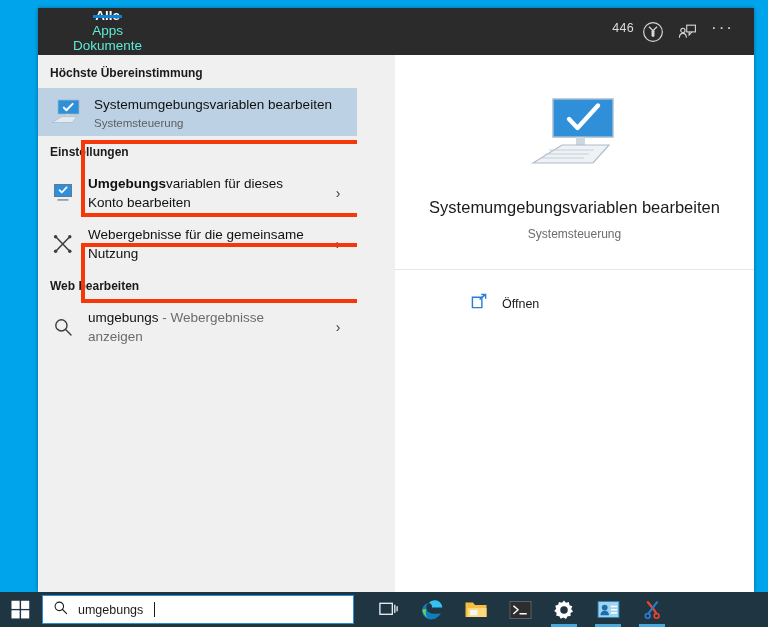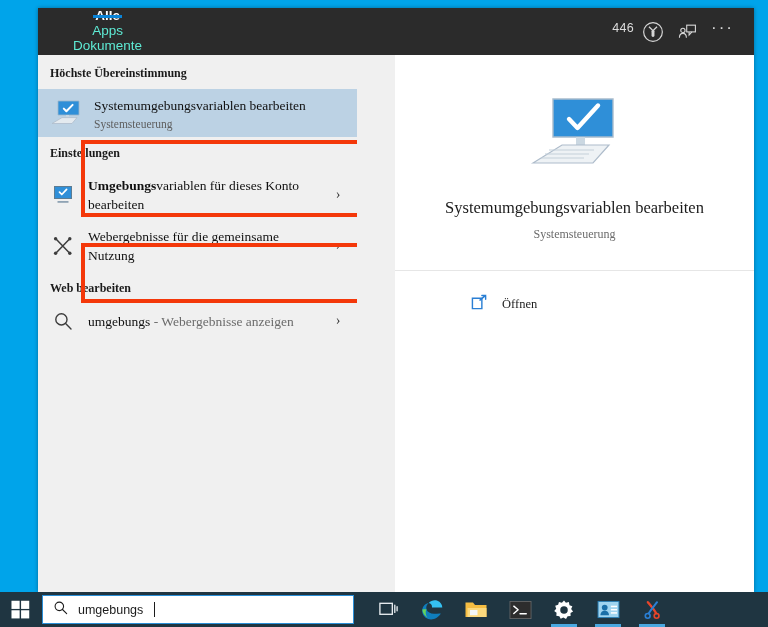--- a/index.html
+++ b/index.html
@@ -51,21 +51,21 @@
   #header-right {
     margin-left: auto; display: flex; align-items: center;
     gap: 14px; padding-right: 20px; color: #d6d6d6;
   }
   #reward-group { display: flex; align-items: flex-start; gap: 8px; }
   #reward-count { font-size: 12.5px; color: #dcdcdc; letter-spacing: .3px; }
   .hdr-icon { display: flex; align-items: center; justify-content: center; }
   #ellipsis-icon { font-size: 17px; letter-spacing: 2px; line-height: 10px; padding-bottom: 7px; }
 
   
-  #panel-body { flex: 1; display: flex; min-height: 0; background: #a3a3a3; font-family: Liberation Serif, serif; }
+  #panel-body { flex: 1; display: flex; min-height: 0; background: #a3a3a3; }
 
   
   #results-col {
     width: 319px; flex: none; background: #f0f0f0;
     padding-top: 2px; overflow: hidden; position: relative;
   }
   .group-head {
     font-size: 12px; font-weight: bold; color: #1a1a1a;
     padding: 9px 0 8px 12px;
   }

